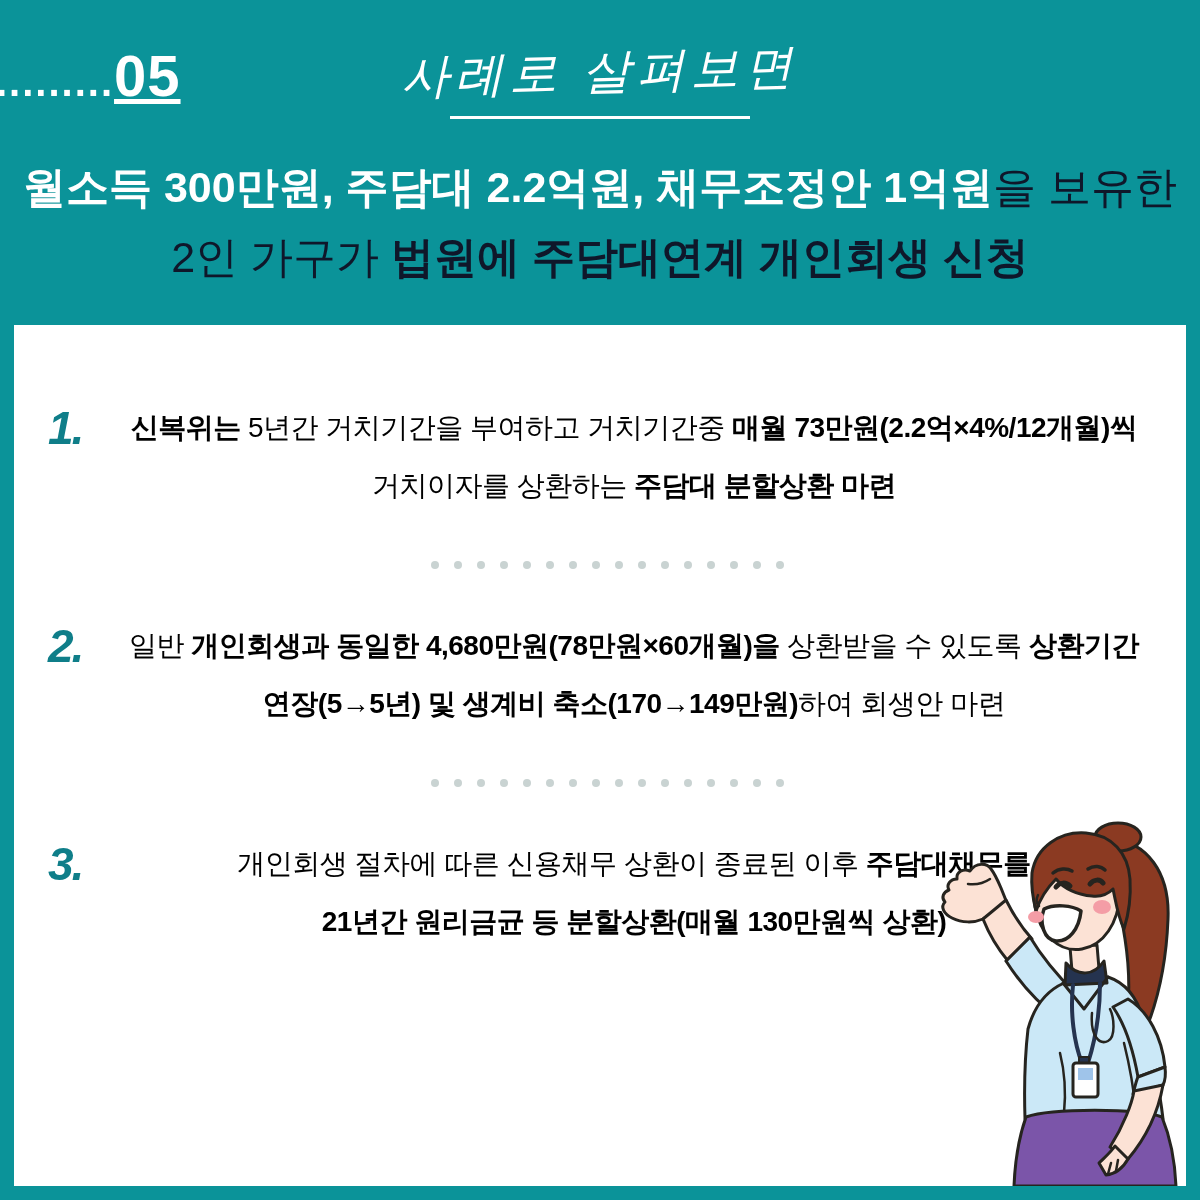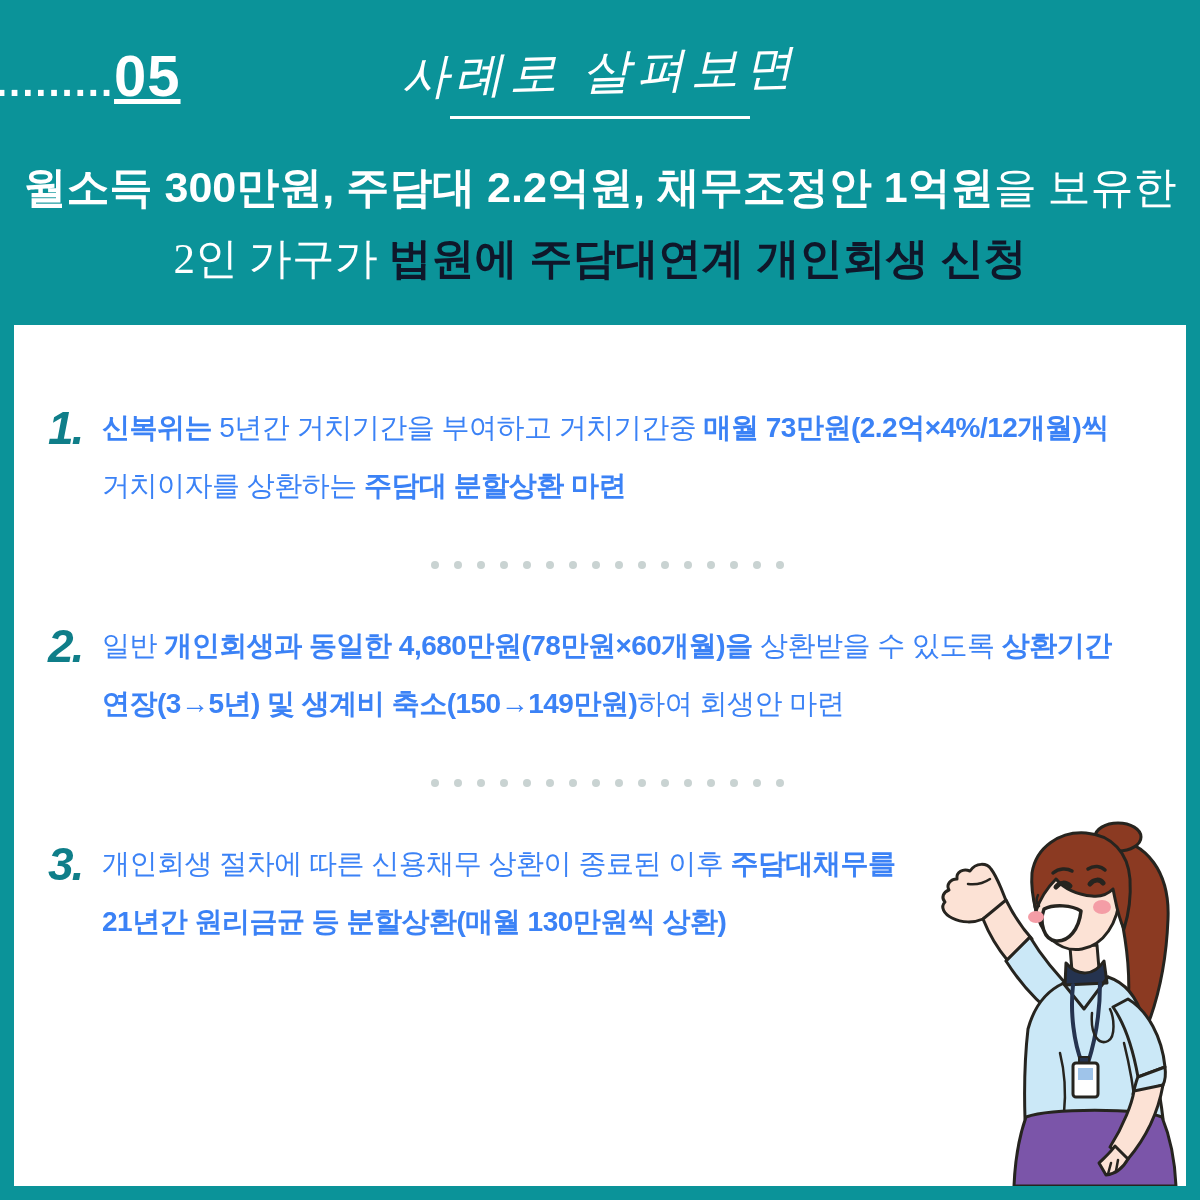--- a/index.html
+++ b/index.html
@@ -19,37 +19,37 @@
   .title-wrap{position:absolute;top:40px;left:0;right:0;text-align:center;}
   .hand-title{
     display:inline-block;font-size:48px;font-weight:500;font-style:italic;
     letter-spacing:6px;transform:rotate(-1.5deg);color:#fff;
   }
   .title-underline{width:300px;height:3px;background:#fff;margin:12px auto 0;}
 
   .headline{position:absolute;top:152px;left:0;right:0;text-align:center;line-height:70px;font-size:43px;}
   .hl-seg{white-space:pre;}
   .hl-seg.bold-white{font-weight:700;color:#FFFFFF;}
-  .hl-seg.regular-white{font-weight:400;color:#ffffff;font-family:Liberation Serif, serif;}
+  .hl-seg.regular-white{font-weight:400;color:#0f172a;}
   .hl-seg.bold-yellow{font-weight:700;color:#0f172a;}
 
   
   .card{
     position:absolute;top:325px;left:14px;right:14px;bottom:14px;
     background:#fff;overflow:hidden;
   }
   .card-inner{padding:74px 20px 0 34px;}
   .item{display:flex;align-items:flex-start;}
   .num{
     width:40px;flex:0 0 40px;margin-right:14px;text-align:left;
     font-size:46px;line-height:58px;font-weight:700;font-style:italic;
     color:#0F7E89;letter-spacing:-2px;
   }
   .lines{flex:1;min-width:0;}
-  .line{font-size:28px;line-height:58px;color:#3b82f6;letter-spacing:-0.5px;white-space:nowrap;}
+  .line{font-size:28px;line-height:58px;color:#000000;letter-spacing:-0.5px;white-space:nowrap;text-align:center;}
   .seg.regular{font-weight:400;}
   .seg.medium{font-weight:400;}
   .seg.bold{font-weight:700;}
 
   .sep{display:flex;justify-content:center;gap:15px;margin:46px 0 48px;}
   .sep .dot{width:8px;height:8px;border-radius:50%;background:#C9D3D2;}
 
   
   .woman{position:absolute;right:4px;bottom:0;width:250px;height:375px;}
 </style>
@@ -99,21 +99,21 @@
           <div class="dot"></div>
           <div class="dot"></div>
           <div class="dot"></div>
           <div class="dot"></div>
           <div class="dot"></div>
         </div>
         <div class="item">
           <span class="num">2.</span>
           <div class="lines">
             <div class="line"><span class="seg regular">일반 </span><span class="seg bold">개인회생과 동일한 4,680만원(78만원×60개월)을</span><span class="seg regular"> 상환받을 수 있도록 </span><span class="seg bold">상환기간</span></div>
-            <div class="line"><span class="seg bold">연장(3→5년) 및 생계비 축소(150→149만원)</span><span class="seg regular">하여 회생안 마련</span></div>
+            <div class="line"><span class="seg bold">연장(5→5년) 및 생계비 축소(170→149만원)</span><span class="seg regular">하여 회생안 마련</span></div>
           </div>
         </div>
         <div class="sep">
           <div class="dot"></div>
           <div class="dot"></div>
           <div class="dot"></div>
           <div class="dot"></div>
           <div class="dot"></div>
           <div class="dot"></div>
           <div class="dot"></div>

